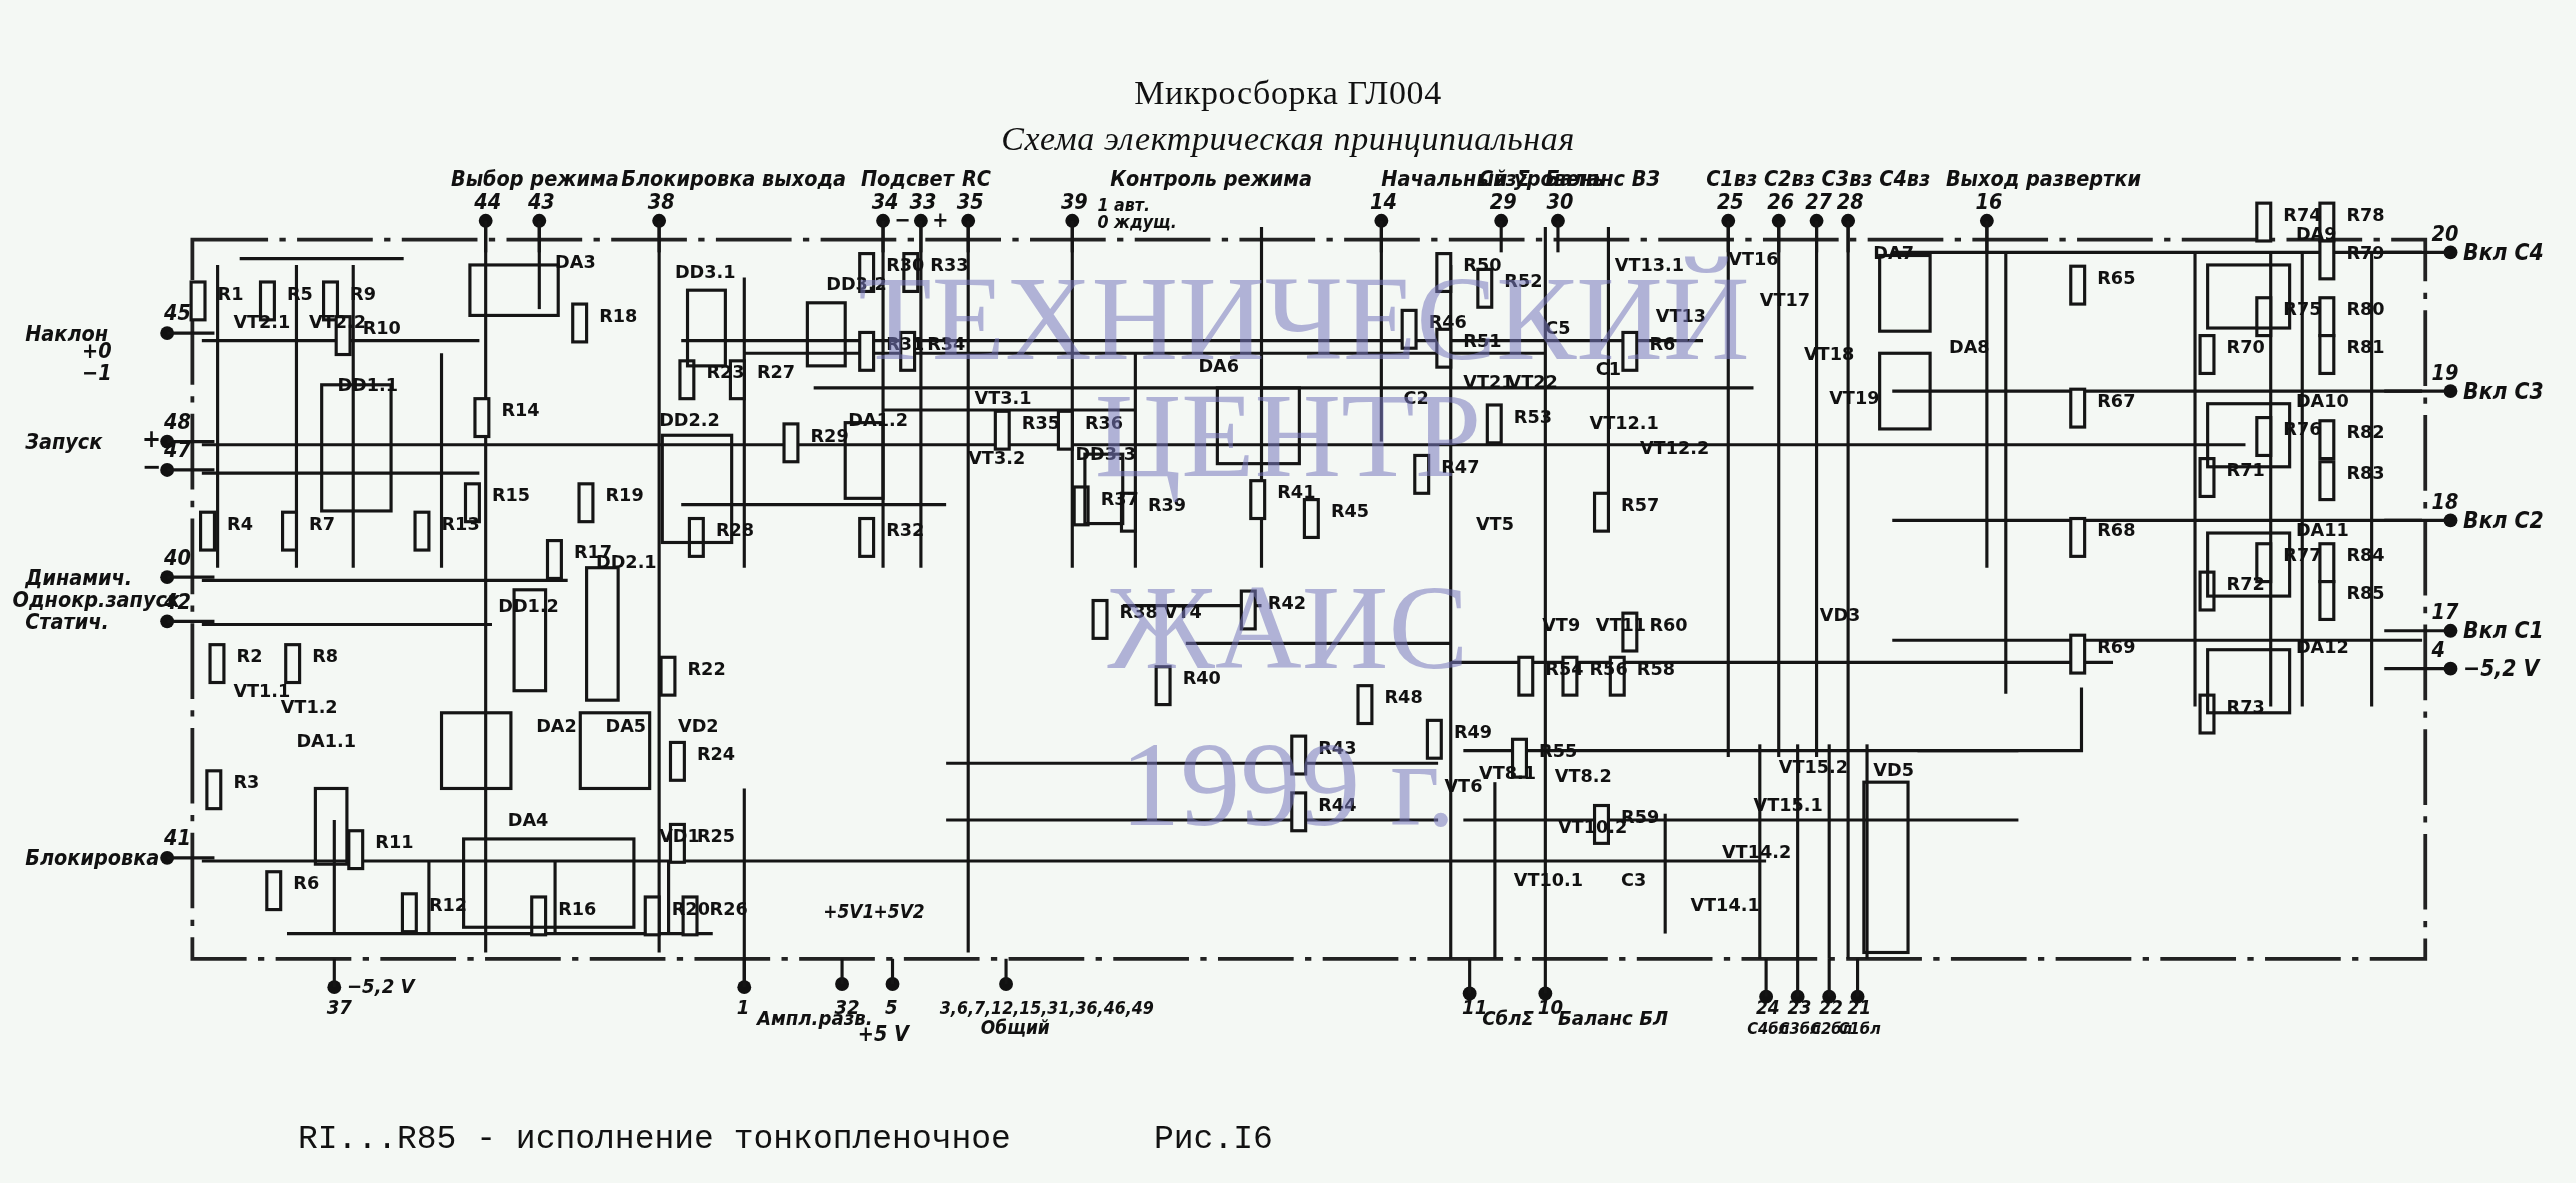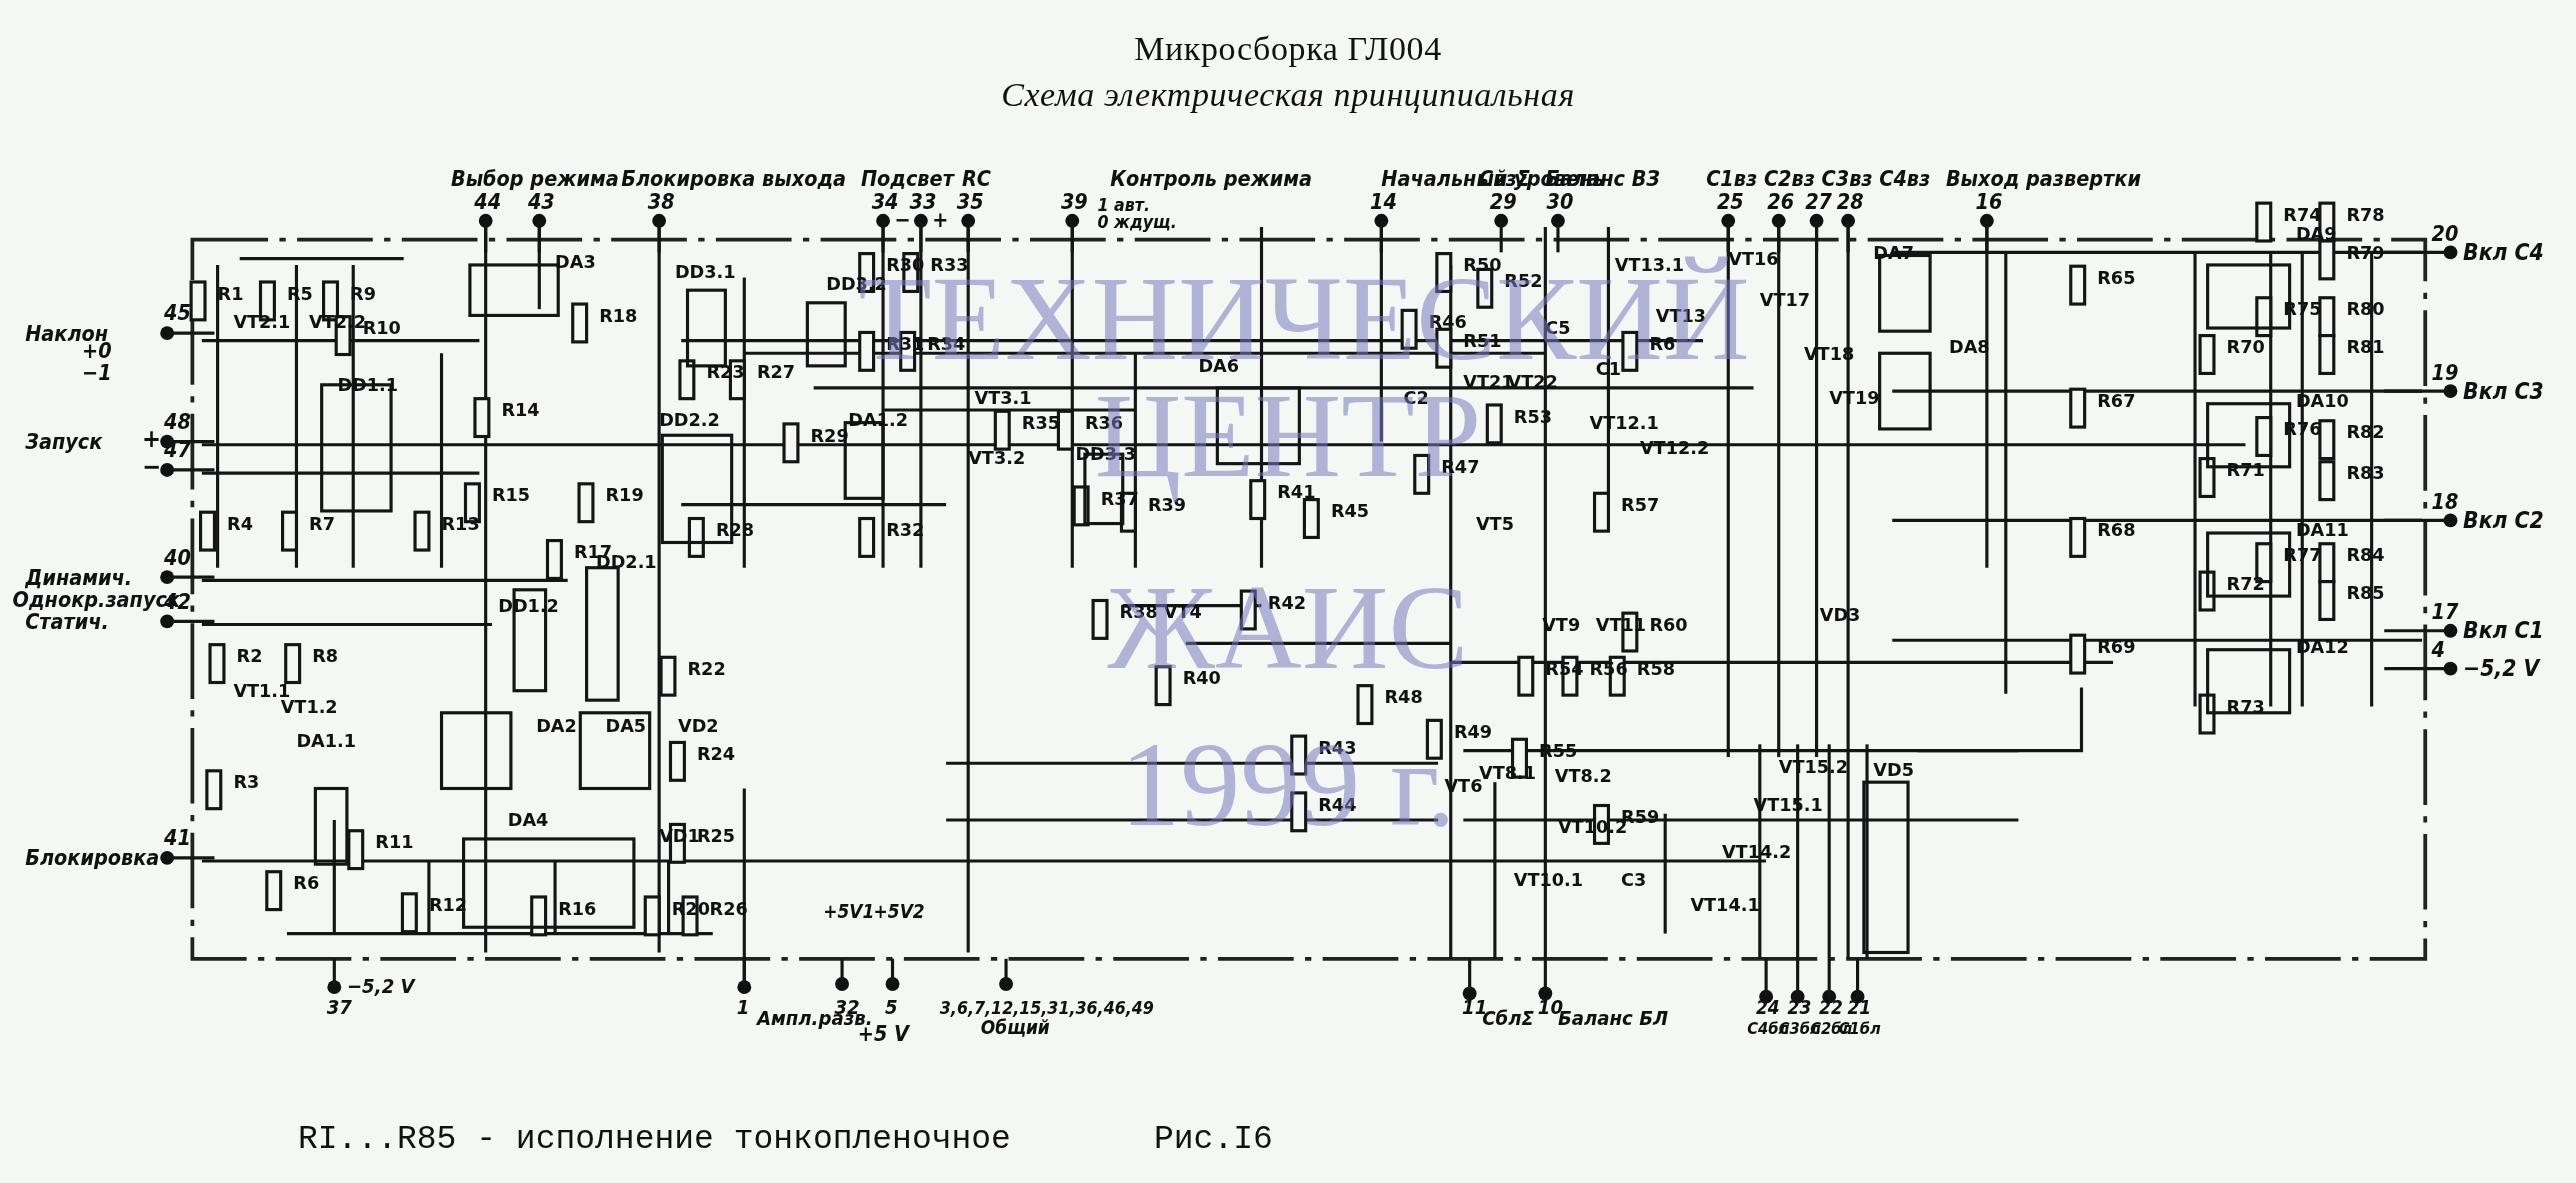--- a/index.html
+++ b/index.html
@@ -1,17 +1,17 @@
 <!DOCTYPE html>
 <html style="font-size:10px"><head>
 <meta charset="utf-8">
 <style>
   html,body{margin:0;padding:0;background:#f4f8f4;}
   body{width:2576px;height:1184px;position:relative;overflow:hidden;font-family:"DejaVu Sans Mono","Liberation Mono",monospace;color:#111;}
-  .title{position:absolute;left:0;width:2576px;text-align:center;font-family:"Liberation Serif","DejaVu Serif",serif;font-size:34px;letter-spacing:0.6px;}
+  .title{position:absolute;left:0;width:2576px;text-align:center;font-family:"Liberation Serif","DejaVu Serif",serif;font-size:34px;letter-spacing:0.6px;margin-top:44px;}
   #t1{top:30px;}
   #t2{top:76px;font-style:italic;}
   .foot{position:absolute;top:1121px;font-family:"Liberation Mono","DejaVu Sans Mono",monospace;font-size:33px;}
   #note{left:262px;margin-left:36px;}
   #fig{left:1154px;}
   svg#sch{position:absolute;left:0;top:0;}
   .lbl{font-family:"DejaVu Sans Condensed","DejaVu Sans",sans-serif;font-style:italic;font-weight:bold;fill:#111;}
   .ref{font-family:"DejaVu Sans",sans-serif;font-weight:bold;fill:#111;}
   .wm{position:absolute;left:0;width:2576px;text-align:center;font-family:"Liberation Serif","DejaVu Serif",serif;color:rgba(120,120,190,0.55);pointer-events:none;line-height:1;}
 </style>

